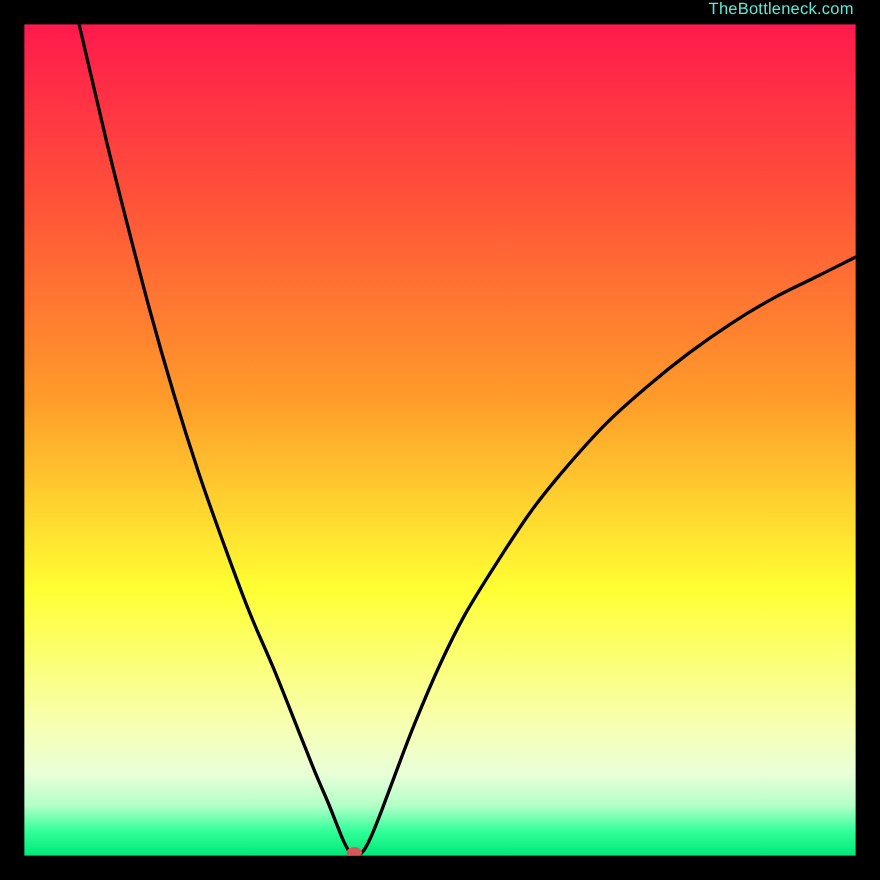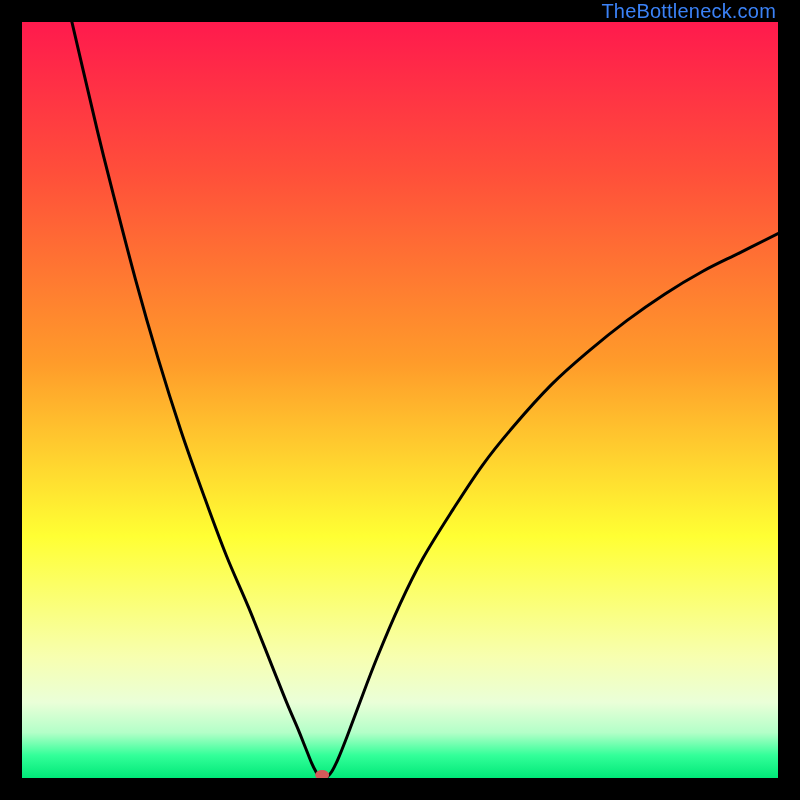--- a/index.html
+++ b/index.html
@@ -16,23 +16,23 @@
     top: 22px;
     width: 756px;
     height: 756px;
     background: #000;
   }
   .watermark {
     position: absolute;
     top: 0px;
     right: 24px;
     font-family: Arial, Helvetica, sans-serif;
-    font-size: 20px;
+    font-size: 15px;
     font-weight: 500;
-    color: #3b82f6;
+    color: #5eead4;
     letter-spacing: 0.2px;
   }
   svg {
     display: block;
   }
 </style>
 </head>
 <body>
 
 <div class="frame">

